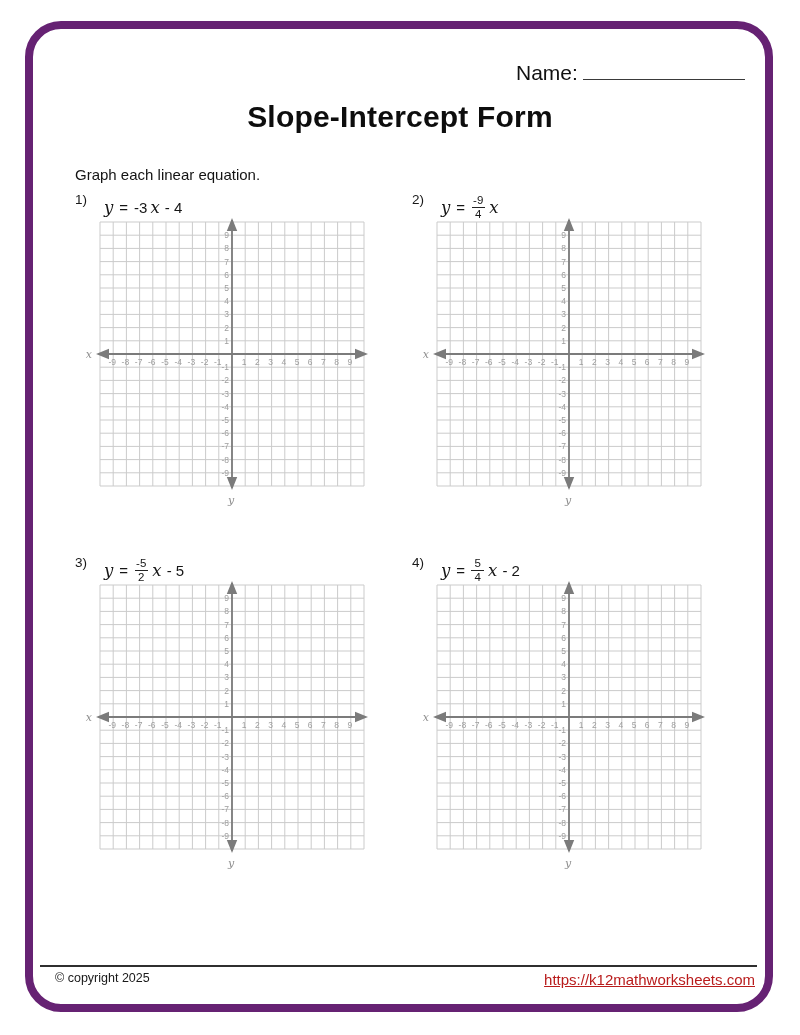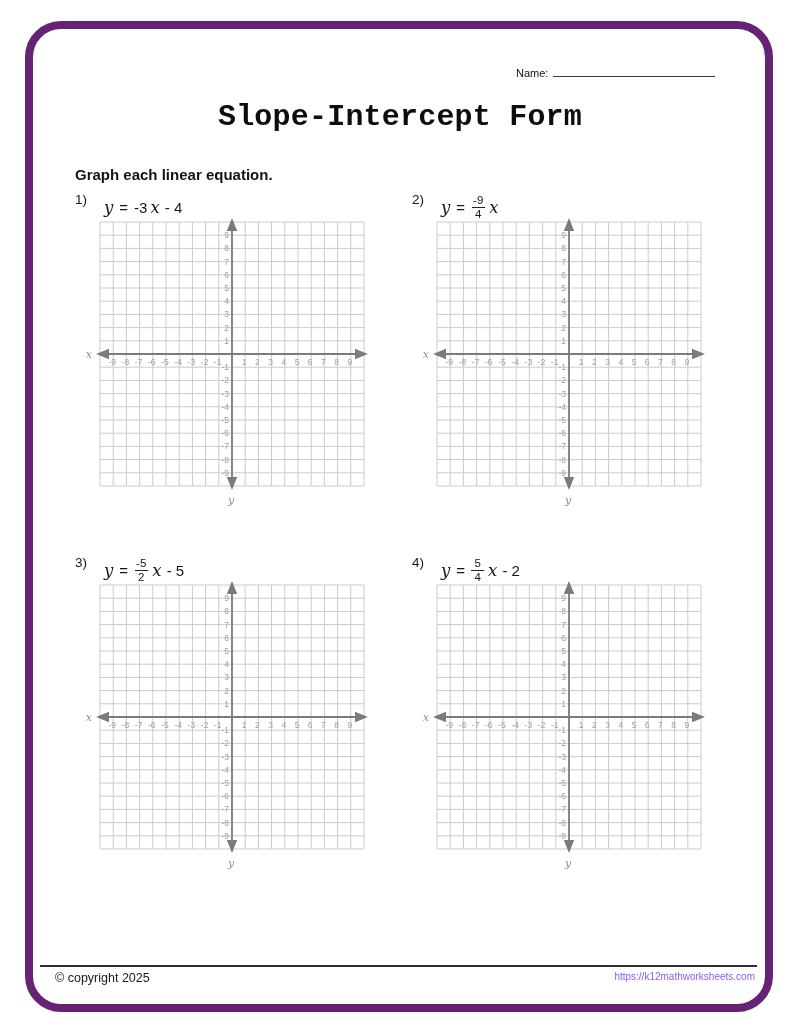--- a/index.html
+++ b/index.html
@@ -14,44 +14,43 @@
     position:absolute;
     left:25px;top:21px;
     width:748px;height:991px;
     box-sizing:border-box;
     border:8px solid #662273;
     border-radius:36px;
   }
   .name-row{
     position:absolute;
     left:516px;top:61px;
-    font-size:11px;color:#111;
+    font-size:21px;color:#111;
     white-space:nowrap;
   }
   .name-line{
     display:inline-block;
     width:162px;height:15px;
     margin-left:5px;
     border-bottom:1.6px solid #3a3a3a;
   }
   .title{
     position:absolute;
     left:0;right:0;top:100px;
     margin:0;
     text-align:center;
     font-size:30px;
     font-weight:bold;
     color:#0d0d0d;
     letter-spacing:0.2px;
-    font-family:Liberation Mono, monospace;
   }
   .instruction{
     position:absolute;
     left:75px;top:166px;
-    font-size:15px;color:#141414;font-weight:bold;
+    font-size:15px;color:#141414;
   }
   .problem{
     position:absolute;
     width:312px;height:350px;
   }
   .prob-head{
     position:absolute;
     left:0;top:0;height:34px;
     display:flex;align-items:center;
   }
@@ -109,21 +108,21 @@
     position:absolute;left:55px;top:971px;
     font-size:12.5px;color:#1a1a1a;
   }
   .footer-center{
     position:absolute;left:0;right:0;top:971px;
     text-align:center;
     font-size:12.5px;color:#1a1a1a;
   }
   .footer-right{
     position:absolute;right:45px;top:971px;
-    font-size:10px;color:#8b5cf6;
+    font-size:15px;color:#b91c1c;text-decoration:underline;
   }
 </style>
 </head>
 <body>
 
 <div class="page">
   <div class="border-frame"></div>
 
   <div class="name-row">
     <span>Name:</span><span class="name-line"></span>

